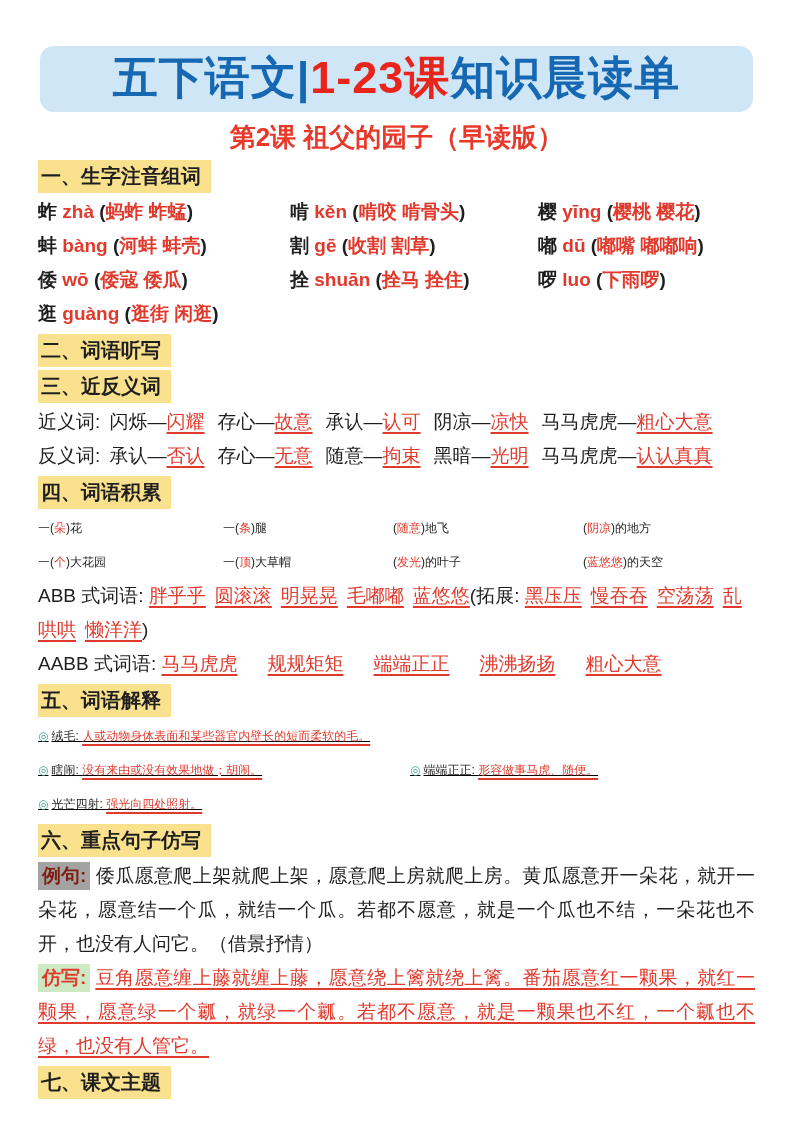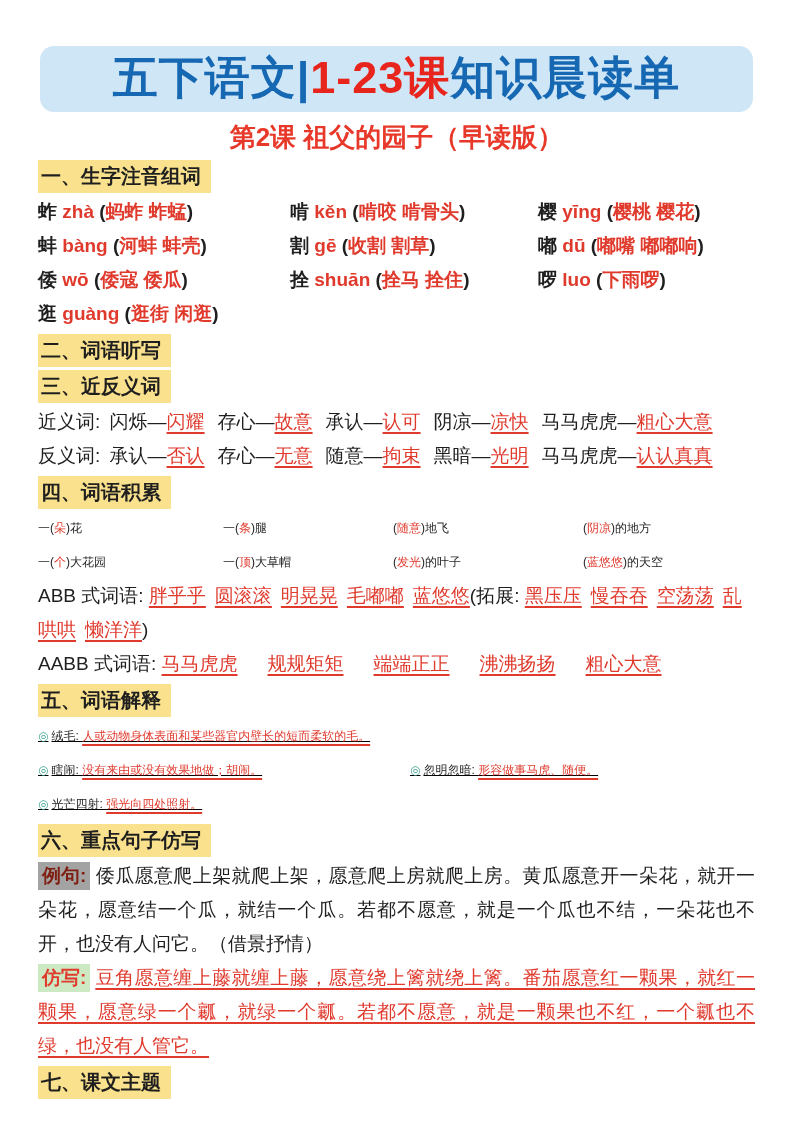--- a/index.html
+++ b/index.html
@@ -94,21 +94,21 @@
     <div class="s4-cell"><span class="blk">(</span><span class="red">发光</span><span class="blk">)的叶子</span></div>
     <div class="s4-cell"><span class="blk">(</span><span class="red">蓝悠悠</span><span class="blk">)的天空</span></div>
   </div>
   <p class="line"><span class="blk">ABB 式词语: </span><span class="red u w8">胖乎乎</span><span class="red u w8">圆滚滚</span><span class="red u w8">明晃晃</span><span class="red u w8">毛嘟嘟</span><span class="red u">蓝悠悠</span><span class="blk">(拓展: </span><span class="red u w8">黑压压</span><span class="red u w8">慢吞吞</span><span class="red u w8">空荡荡</span><span class="red u w8">乱哄哄</span><span class="red u">懒洋洋</span><span class="blk">)</span></p>
   <p class="line"><span class="blk">AABB 式词语: </span><span class="red u w28">马马虎虎</span><span class="red u w28">规规矩矩</span><span class="red u w28">端端正正</span><span class="red u w28">沸沸扬扬</span><span class="red u">粗心大意</span></p>
 
   <div class="hdr-row"><span class="hdr">五、词语解释</span></div>
   <div class="s5-grid">
     <div class="s5-item span2"><span class="teal">◎</span><span class="blk">绒毛: </span><span class="red u">人或动物身体表面和某些器官内壁长的短而柔软的毛。</span></div>
     <div class="s5-item"><span class="teal">◎</span><span class="blk">瞎闹: </span><span class="red u">没有来由或没有效果地做；胡闹。</span></div>
-    <div class="s5-item"><span class="teal">◎</span><span class="blk">忽明忽暗: </span><span class="red u">形容做事马虎、随便。</span></div>
+    <div class="s5-item"><span class="teal">◎</span><span class="blk">端端正正: </span><span class="red u">形容做事马虎、随便。</span></div>
     <div class="s5-item"><span class="teal">◎</span><span class="blk">光芒四射: </span><span class="red u">强光向四处照射。</span></div>
   </div>
 
   <div class="hdr-row"><span class="hdr">六、重点句子仿写</span></div>
   <p class="para"><span class="lab lab-blue">例句:</span><span class="blk">倭瓜愿意爬上架就爬上架，愿意爬上房就爬上房。黄瓜愿意开一朵花，就开一朵花，愿意结一个瓜，就结一个瓜。若都不愿意，就是一个瓜也不结，一朵花也不开，也没有人问它。（借景抒情）</span></p>
   <p class="para"><span class="lab lab-green">仿写:</span><span class="red u">豆角愿意缠上藤就缠上藤，愿意绕上篱就绕上篱。番茄愿意红一颗果，就红一颗果，愿意绿一个瓤，就绿一个瓤。若都不愿意，就是一颗果也不红，一个瓤也不绿，也没有人管它。</span></p>
 
   <div class="hdr-row"><span class="hdr">七、课文主题</span></div>
   <p class="para indent"></p>
 

